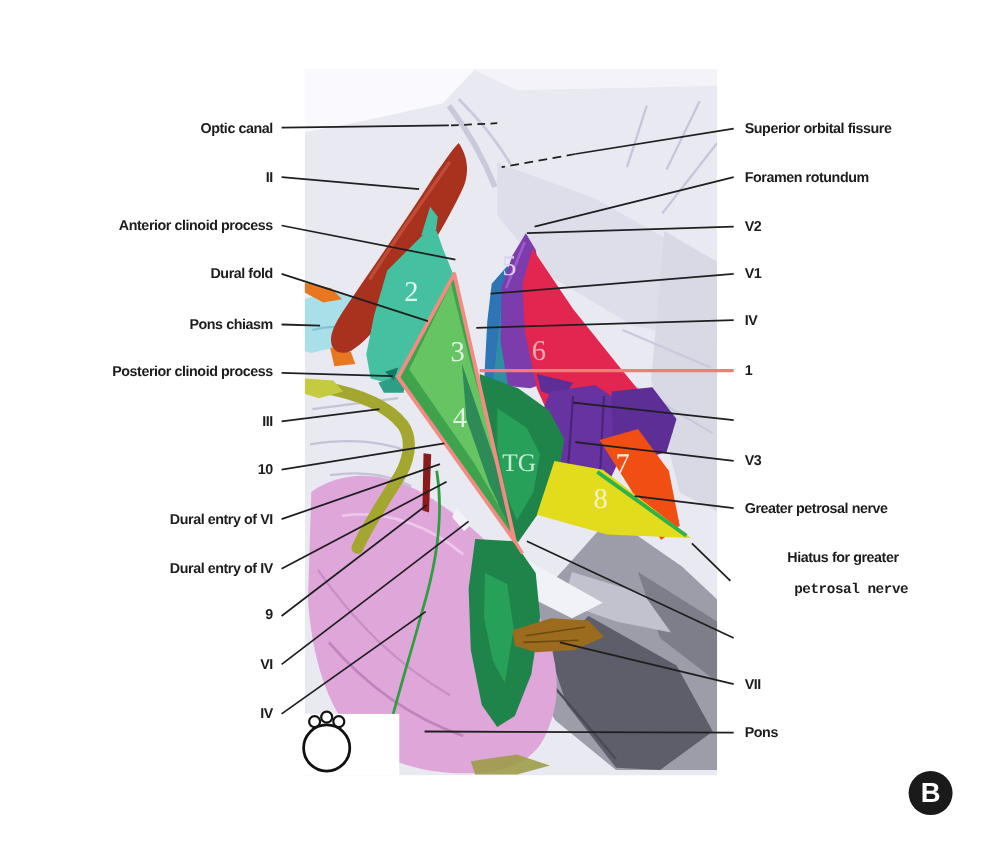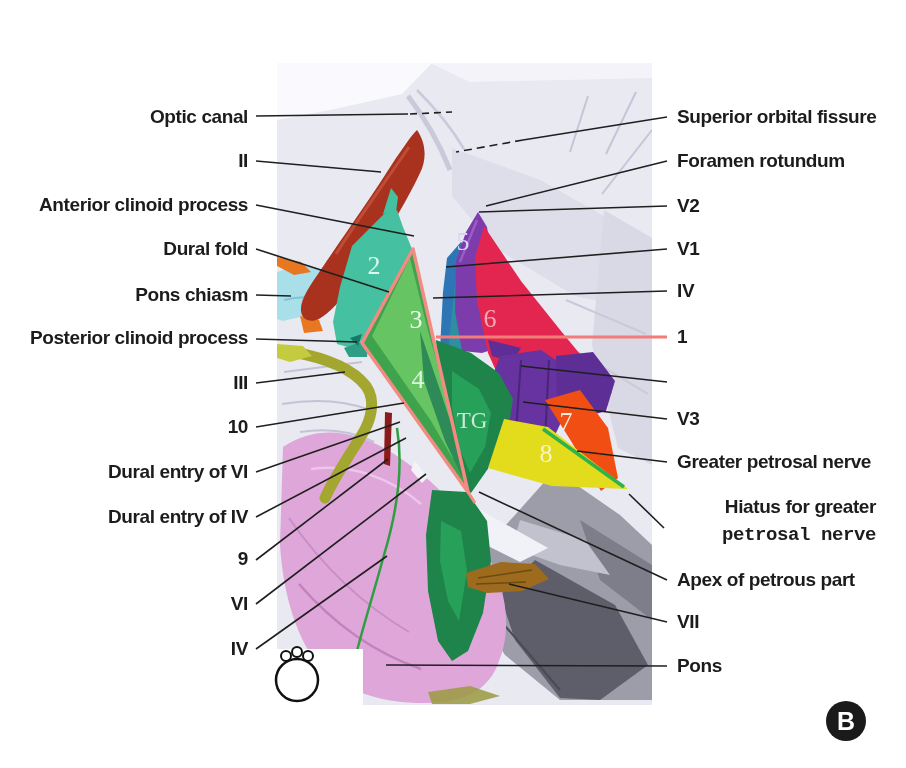--- a/index.html
+++ b/index.html
@@ -1,22 +1,22 @@
 <!DOCTYPE html>
 <html><head>
 <meta charset="utf-8">
 <style>
   html,body{margin:0;padding:0;background:#ffffff;}
   .canvas{position:relative;width:906px;height:768px;background:#ffffff;overflow:hidden;
           font-family:"Liberation Sans",sans-serif;}
   svg{position:absolute;left:0;top:0;}
-  .lbl{position:absolute;font-weight:700;font-size:19px;letter-spacing:-0.4px;color:#1C1C1C;
+  .lbl{position:absolute;font-weight:700;font-size:13px;letter-spacing:-0.4px;color:#1C1C1C;
        height:24px;line-height:24px;white-space:nowrap;}
   .lbl-l{right:658px;text-align:right;}
-  .lbl-r{left:677px;text-align:right;}
+  .lbl-r{left:677px;text-align:center;}
   .lbl.two{height:auto;line-height:29px;margin-left:30px;}
   .lbl .ln{display:block;}
   .lbl .indent{margin-left:15px;font-family:Liberation Mono, monospace;}
   .badge{position:absolute;left:826px;top:701px;width:40px;height:40px;border-radius:50%;
          background:#1A1A1A;color:#FFFFFF;font-weight:700;font-size:25px;
          display:flex;align-items:center;justify-content:center;}
   .mk{font-family:"Liberation Serif",serif;font-size:26px;}
   .mk-tg{font-size:23px;}
 </style>
 </head>
@@ -215,21 +215,20 @@
 <div class="lbl lbl-r" style="top:194px">V2</div>
 <div class="lbl lbl-r" style="top:237px">V1</div>
 <div class="lbl lbl-r" style="top:279px">IV</div>
 <div class="lbl lbl-r" style="top:325px">1</div>
 <div class="lbl lbl-r" style="top:407px">V3</div>
 <div class="lbl lbl-r" style="top:450px">Greater petrosal nerve</div>
 <div class="lbl lbl-r two" style="top:492px">
   <span class="ln">Hiatus for greater</span>
   <span class="ln indent">petrosal nerve</span>
 </div>
-<div class="lbl lbl-r" style="top:568px">Apex of petrous part</div>
 <div class="lbl lbl-r" style="top:610px">VII</div>
 <div class="lbl lbl-r" style="top:654px">Pons</div>
 
 <div class="badge">
   <span>B</span>
 </div>
 
 </div>
 
 </body></html>

